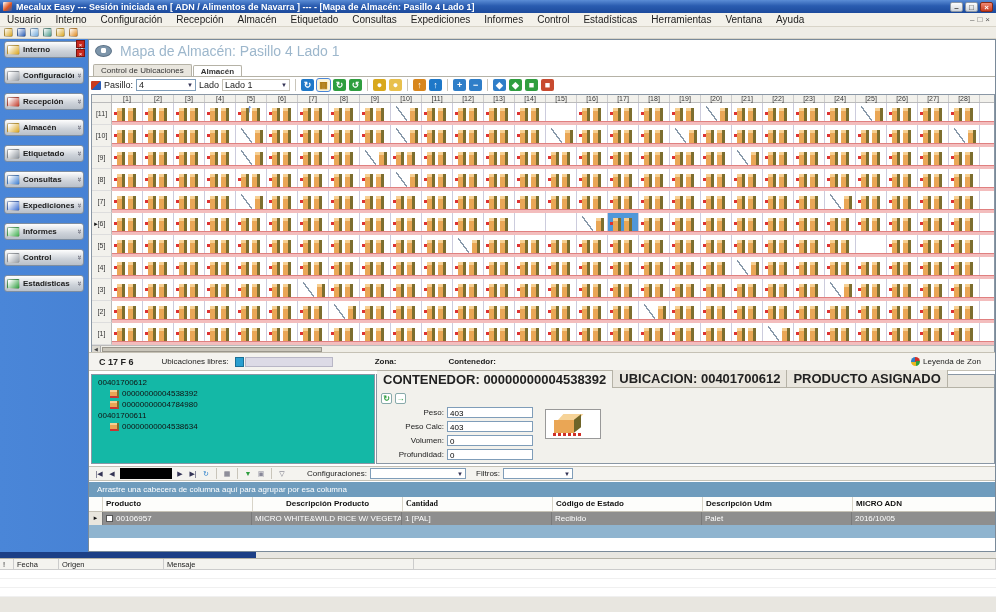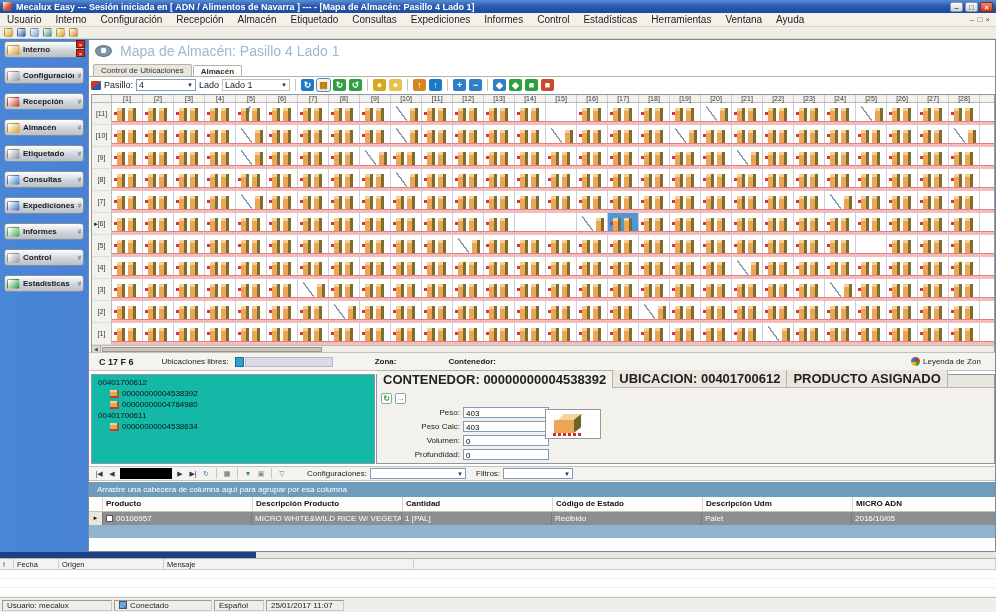--- a/index.html
+++ b/index.html
@@ -78,21 +78,21 @@
 #treepanel{position:absolute;left:2px;top:334px;width:284px;height:90px;background:#14b8a6;border:1px solid #8a97a5;font-size:8px;color:#111;padding:2px 0 0 6px;overflow:hidden}
 .trow{height:11px;display:flex;align-items:center;gap:3px}
 .tchild{padding-left:12px}
 .tpal{width:9px;height:8px;background:linear-gradient(180deg,#f6cf92 0 2px,#eaa655 2px);border-right:2px solid #7d6e2f;border-bottom:2px solid #c33;flex:0 0 auto}
 #detailpanel{position:absolute;left:287px;top:334px;width:619px;height:90px;background:#f2f1ec;border:1px solid #8a97a5}
 #dtabs{display:flex;align-items:flex-end;height:13px;border-bottom:1px solid #b5b2a6;background:#e9e6de}
 .dtab{font-size:13px;font-weight:bold;color:#222;padding:1px 6px;border-right:1px solid #b5b2a6;background:#e9e6de}
 .dtab.active{background:#f2f1ec;position:relative;top:1px;border-top:1px solid #b5b2a6}
 #dicons{position:absolute;left:4px;top:18px;display:flex;gap:3px}
 .dicon{width:11px;height:11px;border:1px solid #8aa;border-radius:2px;background:#fff;color:#2f9e3f;font-size:8px;line-height:10px;text-align:center;font-weight:bold}
-#dfields{position:absolute;left:18px;top:32px}
+#dfields{position:absolute;left:2px;top:32px}
 .dfield{display:flex;align-items:center;margin-bottom:3px}
 .dlabel{width:68px;text-align:right;font-size:8px;color:#222;padding-right:3px}
 .dinput{width:86px;height:11px;background:#fff;border:1px solid #7f9db9;font-size:8px;padding:0 2px;line-height:11px}
 #dimg{position:absolute;left:168px;top:34px;width:56px;height:30px;background:#fff;border:1px solid #999}
 .cubet{position:absolute;left:12px;top:4px;width:20px;height:6px;background:#f6d398;transform:skewX(-42deg);transform-origin:bottom left}
 .cubef{position:absolute;left:8px;top:10px;width:20px;height:13px;background:#eaa655}
 .cuber{position:absolute;left:28px;top:7px;width:7px;height:13px;background:#6f6428;transform:skewY(-38deg)}
 .cubeb{position:absolute;left:7px;top:23px;width:29px;height:3px;background:repeating-linear-gradient(90deg,#d03028 0 3px,#fff 3px 5px)}
 
 #navbar{position:absolute;left:0;top:426px;width:908px;height:15px;background:#f4f3ef;border-top:1px solid #c5c1b5;border-bottom:1px solid #c5c1b5;display:flex;align-items:center;gap:3px;font-size:8px;color:#222;padding-left:5px}
@@ -1945,22 +1945,22 @@
         </span>
       <span style="width:4px"></span>
       <span>Filtros:</span>
       <span class="nsel" style="width:70px">
           <span class="car">▼</span>
         </span>
     </div>
     <div id="thead">
         <div class="thc" style="width: 14px;"></div>
         <div class="thc" style="width: 150px;">Producto</div>
-        <div class="thc" style="width: 150px;">Descripción Producto</div>
-        <div class="thc" style="width: 150px;">Cantidad</div>
+        <div class="thc" style="width: 150px; text-align: center;">Descripción Producto</div>
+        <div class="thc" style="width: 150px; font-family: Liberation Serif, serif;">Cantidad</div>
         <div class="thc" style="width: 150px;">Código de Estado</div>
         <div class="thc" style="width: 150px;">Descripción Udm</div>
         <div class="thc" style="width: 144px;">MICRO ADN</div>
       </div>
     <div id="trow">
         <div class="tdc tmark" style="width: 14px;">►</div>
         <div class="tdc" style="width: 149px;"><span class="tcheck"></span><span>00106957</span></div>
         <div class="tdc" style="width: 150px;"><span>MICRO WHITE&amp;WILD RICE W/ VEGETABLES OCTOBIN</span></div>
         <div class="tdc" style="width: 150px;"><span>1 [PAL]</span></div>
         <div class="tdc" style="width: 150px;"><span>Recibido</span></div>
@@ -1978,29 +1978,14 @@
         <div class="lhc" style="width: 45px;">Fecha</div>
         <div class="lhc" style="width: 105px;">Origen</div>
         <div class="lhc" style="width: 250px;">Mensaje</div>
         <div class="lhc" style="flex: 1 1 0%;"></div>
       </div>
     <div class="lrow"></div>
     <div class="lrow"></div>
     <div class="lrow"></div>
   </div>
 
-  <div id="statusbar" class="abs">
-    <span class="sbcell" style="width:110px">
-        <span>Usuario: mecalux</span>
-      </span>
-    <span class="sbcell" style="width:98px">
-        <span id="connicon"></span>
-        <span>Conectado</span>
-      </span>
-    <span class="sbcell" style="width:50px">
-        <span>Español</span>
-      </span>
-    <span class="sbcell" style="width:78px">
-        <span>25/01/2017 11:07</span>
-      </span>
-  </div>
 
 </div>
 
 </body></html>

